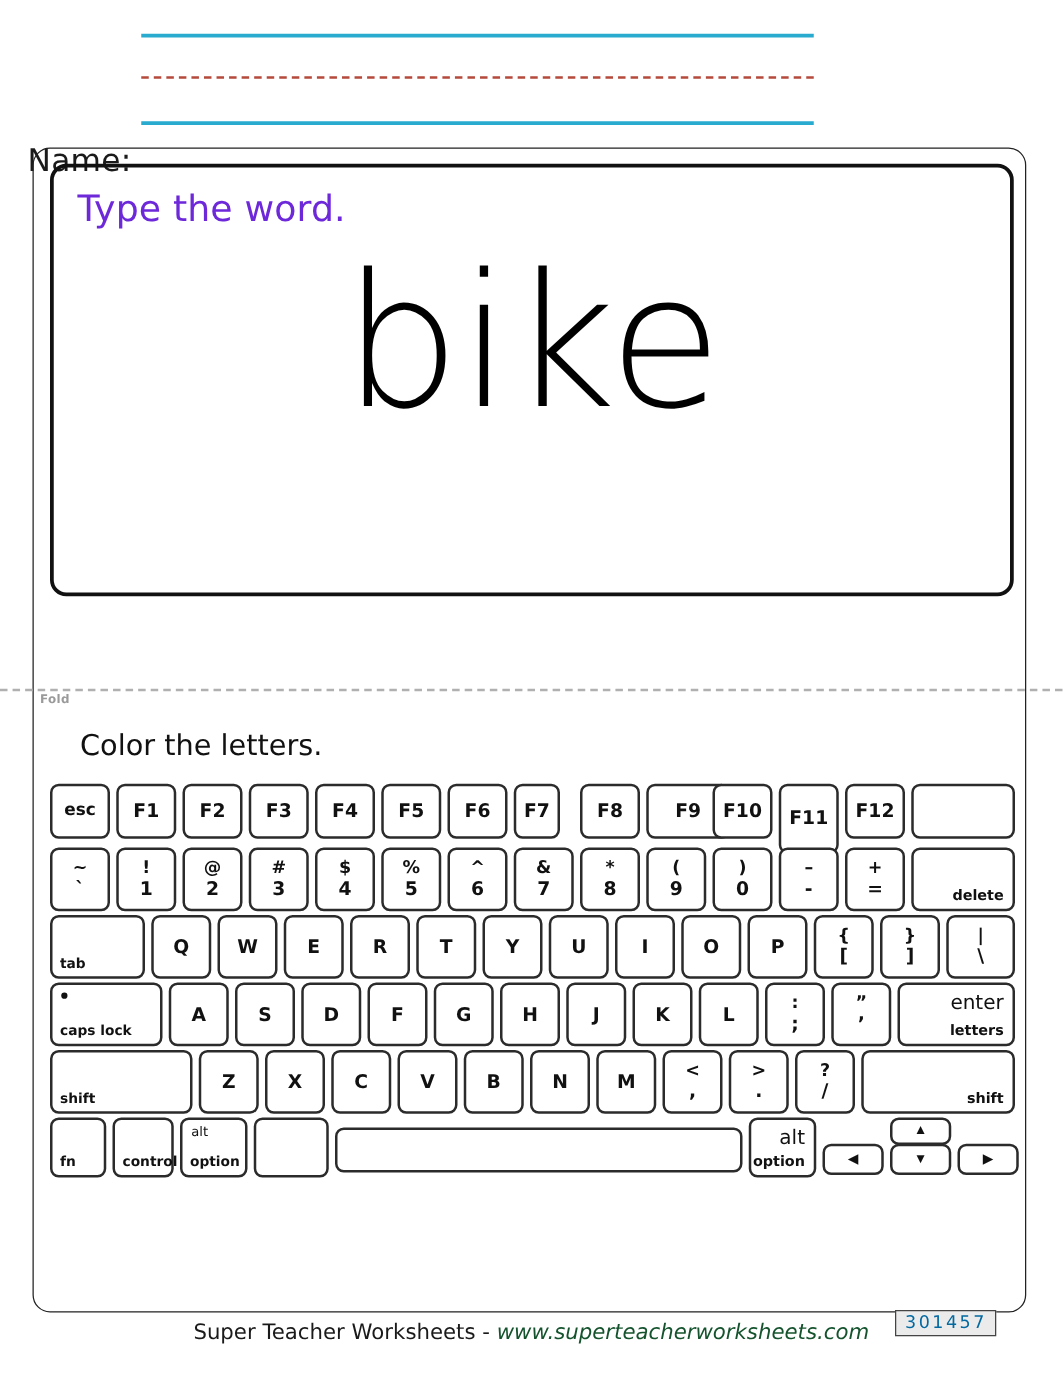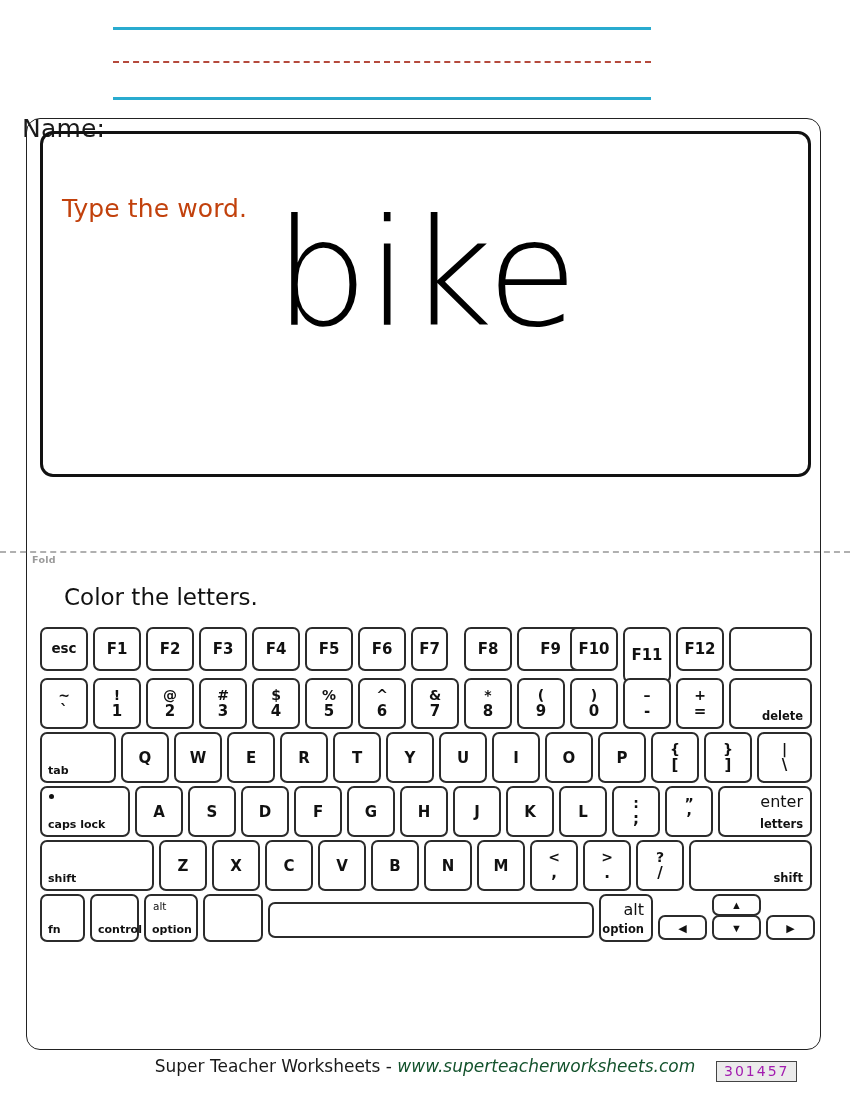--- a/index.html
+++ b/index.html
@@ -33,23 +33,22 @@
 
   
   #word-box{
     position:absolute;left:40px;top:131px;
     width:771px;height:346px;
     border:3.2px solid #111;border-radius:13px;
     box-sizing:border-box;
   }
   #prompt-type{
     position:absolute;left:62px;top:150px;
-    font-size:25px;color:#c2410c;letter-spacing:.1px;
-    font-family:"DejaVu Sans", sans-serif;
-    margin-top:44px;
+    font-size:29px;color:#6d28d9;letter-spacing:.1px;
+    font-family:"DejaVu Sans", sans-serif;
   }
   #word-display{
     position:absolute;left:40px;top:200px;width:771px;
     text-align:center;
     font-size:148px;line-height:148px;
     font-weight:300;color:#000;
     font-family:"DejaVu Sans", sans-serif;
     letter-spacing:-1px;
   }
 
@@ -139,23 +138,22 @@
     font-family:"DejaVu Sans", sans-serif;
   }
   #footer-url{
     font-size:17px;color:#14532d;font-style:italic;
     font-family:"DejaVu Sans", sans-serif;
   }
   #sheet-id{
     position:absolute;left:716px;top:1048px;
     border:1.4px solid #444;background:#ebebeb;
     padding:1px 7px 2px 7px;
-    font-size:14px;color:#a21caf;letter-spacing:2px;
-    font-family:"DejaVu Sans", sans-serif;
-    margin-top:13px;
+    font-size:14px;color:#0369a1;letter-spacing:2px;
+    font-family:"DejaVu Sans", sans-serif;
   }
 </style>
 </head>
 <body>
 
 <div id="name-area">
   <div class="hw-line" style="left:113px;top:27px;width:538px;"></div>
   <div class="hw-dash" style="left:113px;top:61px;width:538px;"></div>
   <div id="name-label">Name:</div>
   <div class="hw-line" style="left:113px;top:97px;width:538px;"></div>

